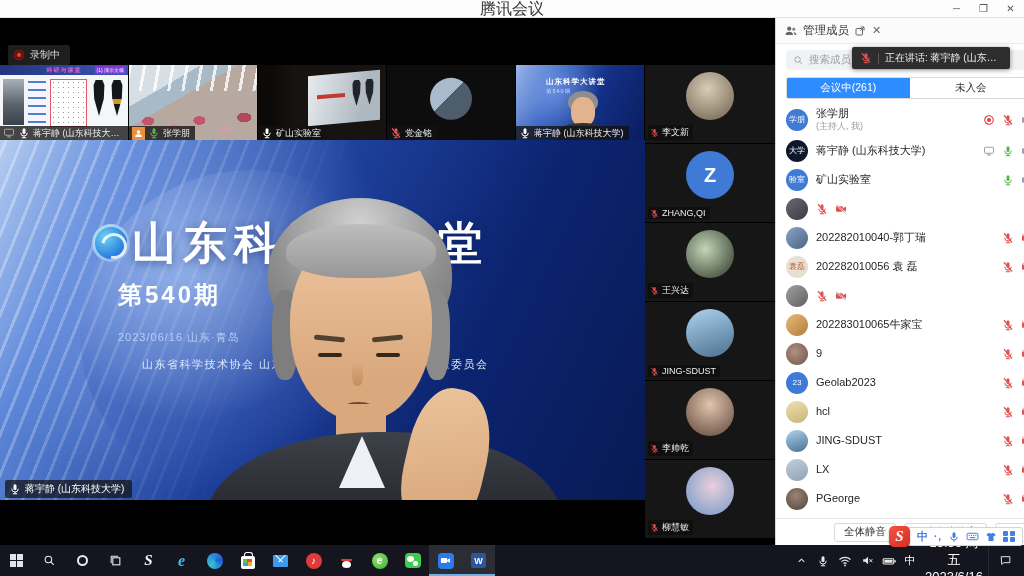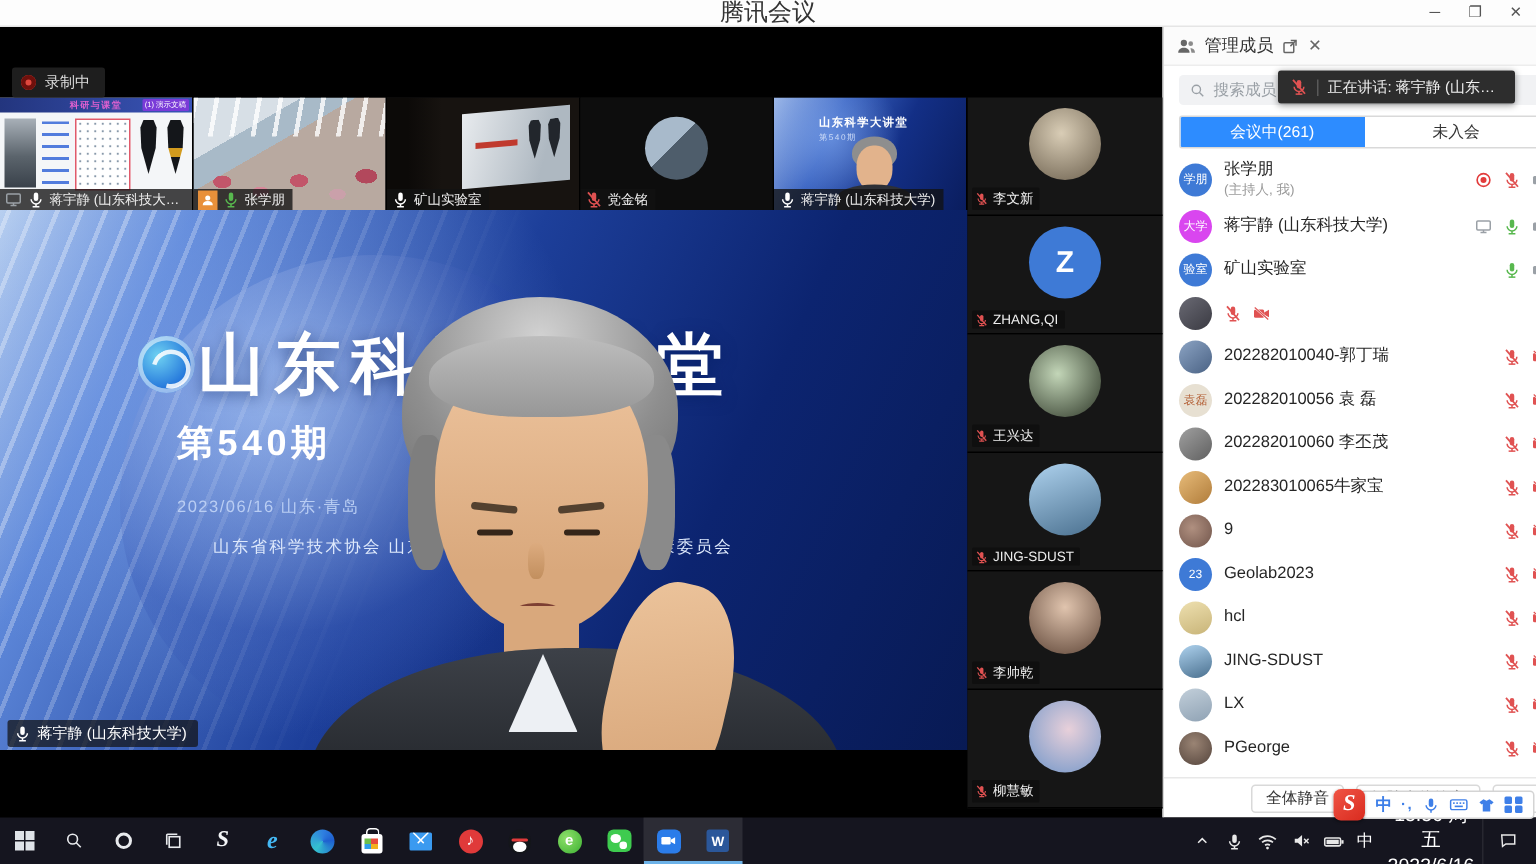--- a/index.html
+++ b/index.html
@@ -520,21 +520,21 @@
               </span>
               <span class="micon c-grey">
                 <svg viewBox="0 0 24 24" width="12" height="12">
                   <rect x="2" y="6.5" width="13.5" height="11" rx="2" fill="currentColor"></rect>
                   <path d="M15.5 10.5l6.5-3.5v10l-6.5-3.5z" fill="currentColor"></path>
                 </svg>
               </span>
             </span>
           </div>
           <div class="mrow">
-            <span class="mavatar" style="background: #d946ef;">大学</span>
+            <span class="mavatar" style="background: #0f172a;">大学</span>
             <span class="mtext">
               <span class="mname">蒋宇静 (山东科技大学)</span>
             </span>
             <span class="micons">
               <span class="micon c-grey">
                 <svg viewBox="0 0 24 24" width="12" height="12">
                   <rect x="3" y="4.5" width="18" height="12" rx="1.5" stroke="currentColor" fill="none" stroke-width="2"></rect>
                   <line x1="12" y1="16.5" x2="12" y2="20" stroke="currentColor" stroke-width="2"></line>
                   <line x1="8" y1="20" x2="16" y2="20" stroke="currentColor" stroke-width="2"></line>
                 </svg>
@@ -644,23 +644,20 @@
                   <rect x="2" y="6.5" width="13.5" height="11" rx="2" fill="currentColor"></rect>
                   <path d="M15.5 10.5l6.5-3.5v10l-6.5-3.5z" fill="currentColor"></path>
                   <line x1="3" y1="4" x2="21" y2="20" stroke="#fff" stroke-width="3"></line>
                   <line x1="3" y1="4" x2="21" y2="20" stroke="currentColor" stroke-width="1.6"></line>
                 </svg>
               </span>
             </span>
           </div>
           <div class="mrow">
             <span class="mavatar" style="background: linear-gradient(140deg, rgb(160, 160, 160), rgb(96, 96, 96));"></span>
-            <span class="mtext">
-              <span class="mname">202282010060 李丕茂</span>
-            </span>
             <span class="micons">
               <span class="micon c-red">
                 <svg viewBox="0 0 24 24" width="12" height="12">
                   <rect x="9" y="2.5" width="6" height="11.5" rx="3" fill="currentColor"></rect>
                   <path d="M5.5 11.5a6.5 6.5 0 0 0 13 0" stroke="currentColor" fill="none" stroke-width="2"></path>
                   <line x1="12" y1="18" x2="12" y2="21.5" stroke="currentColor" stroke-width="2"></line>
                   <line x1="7.5" y1="21.5" x2="16.5" y2="21.5" stroke="currentColor" stroke-width="2"></line>
                   <line x1="4" y1="2.5" x2="20" y2="21" stroke="currentColor" stroke-width="2.4"></line>
                 </svg>
               </span>

